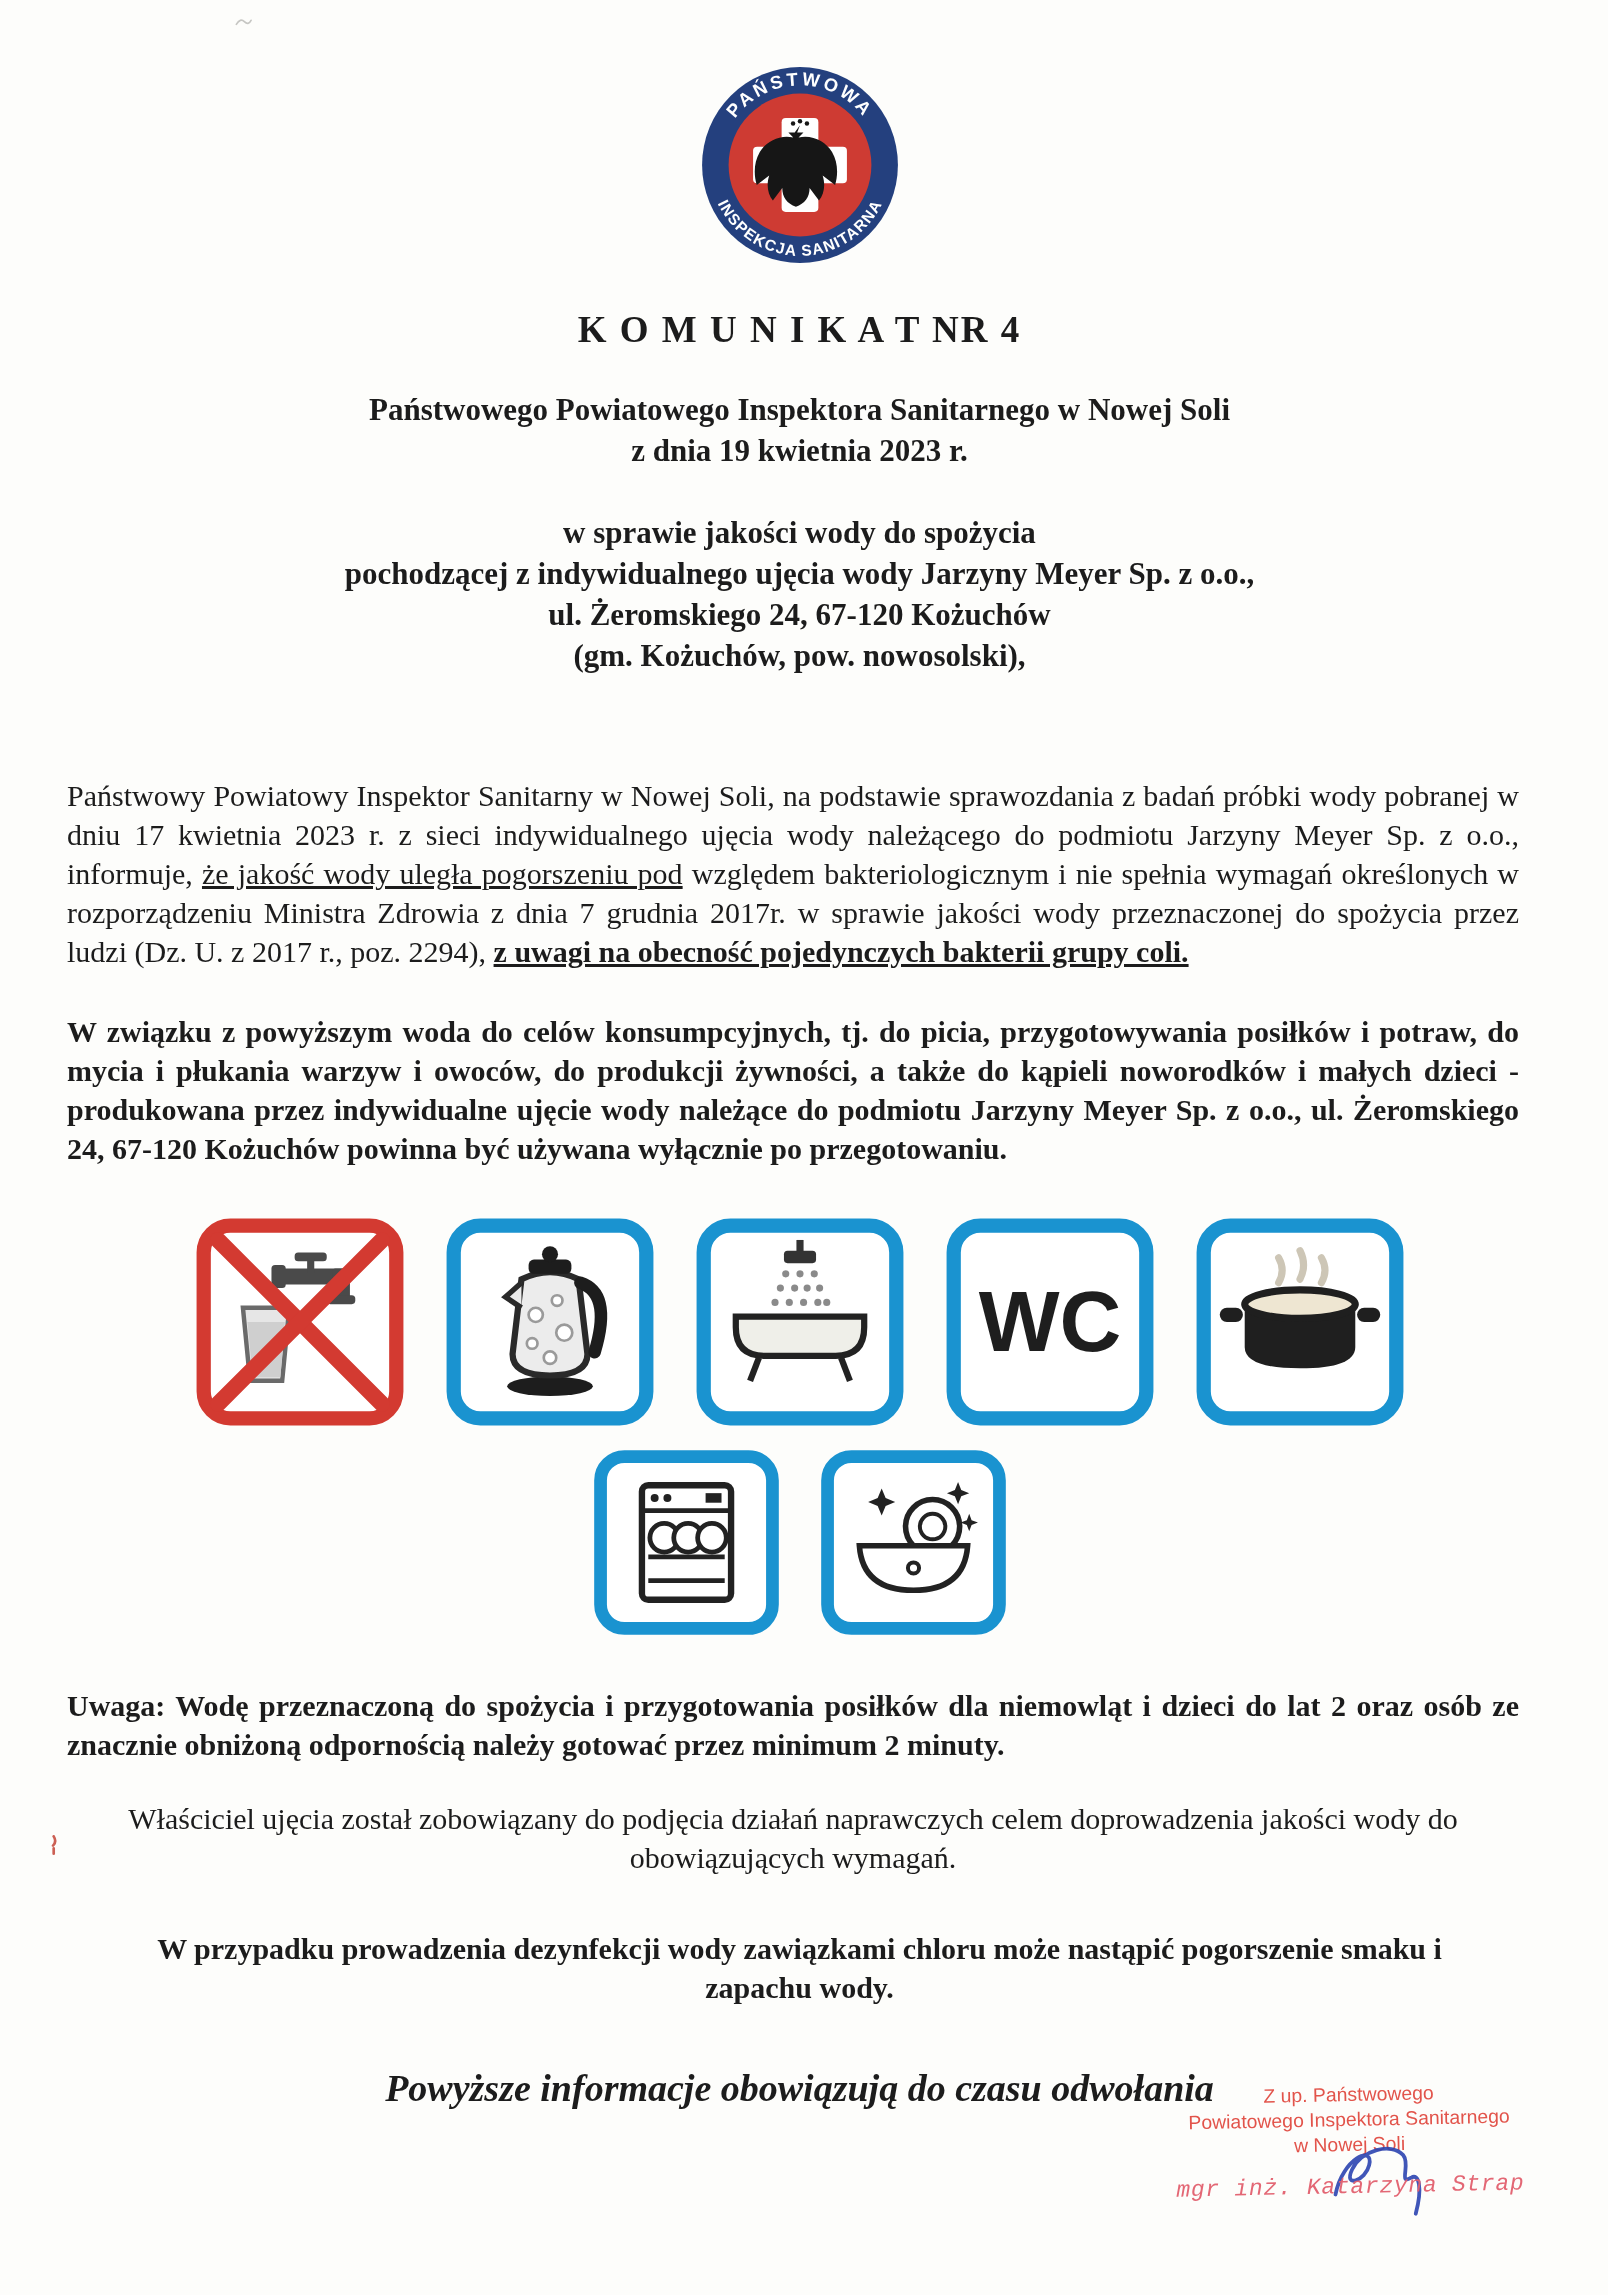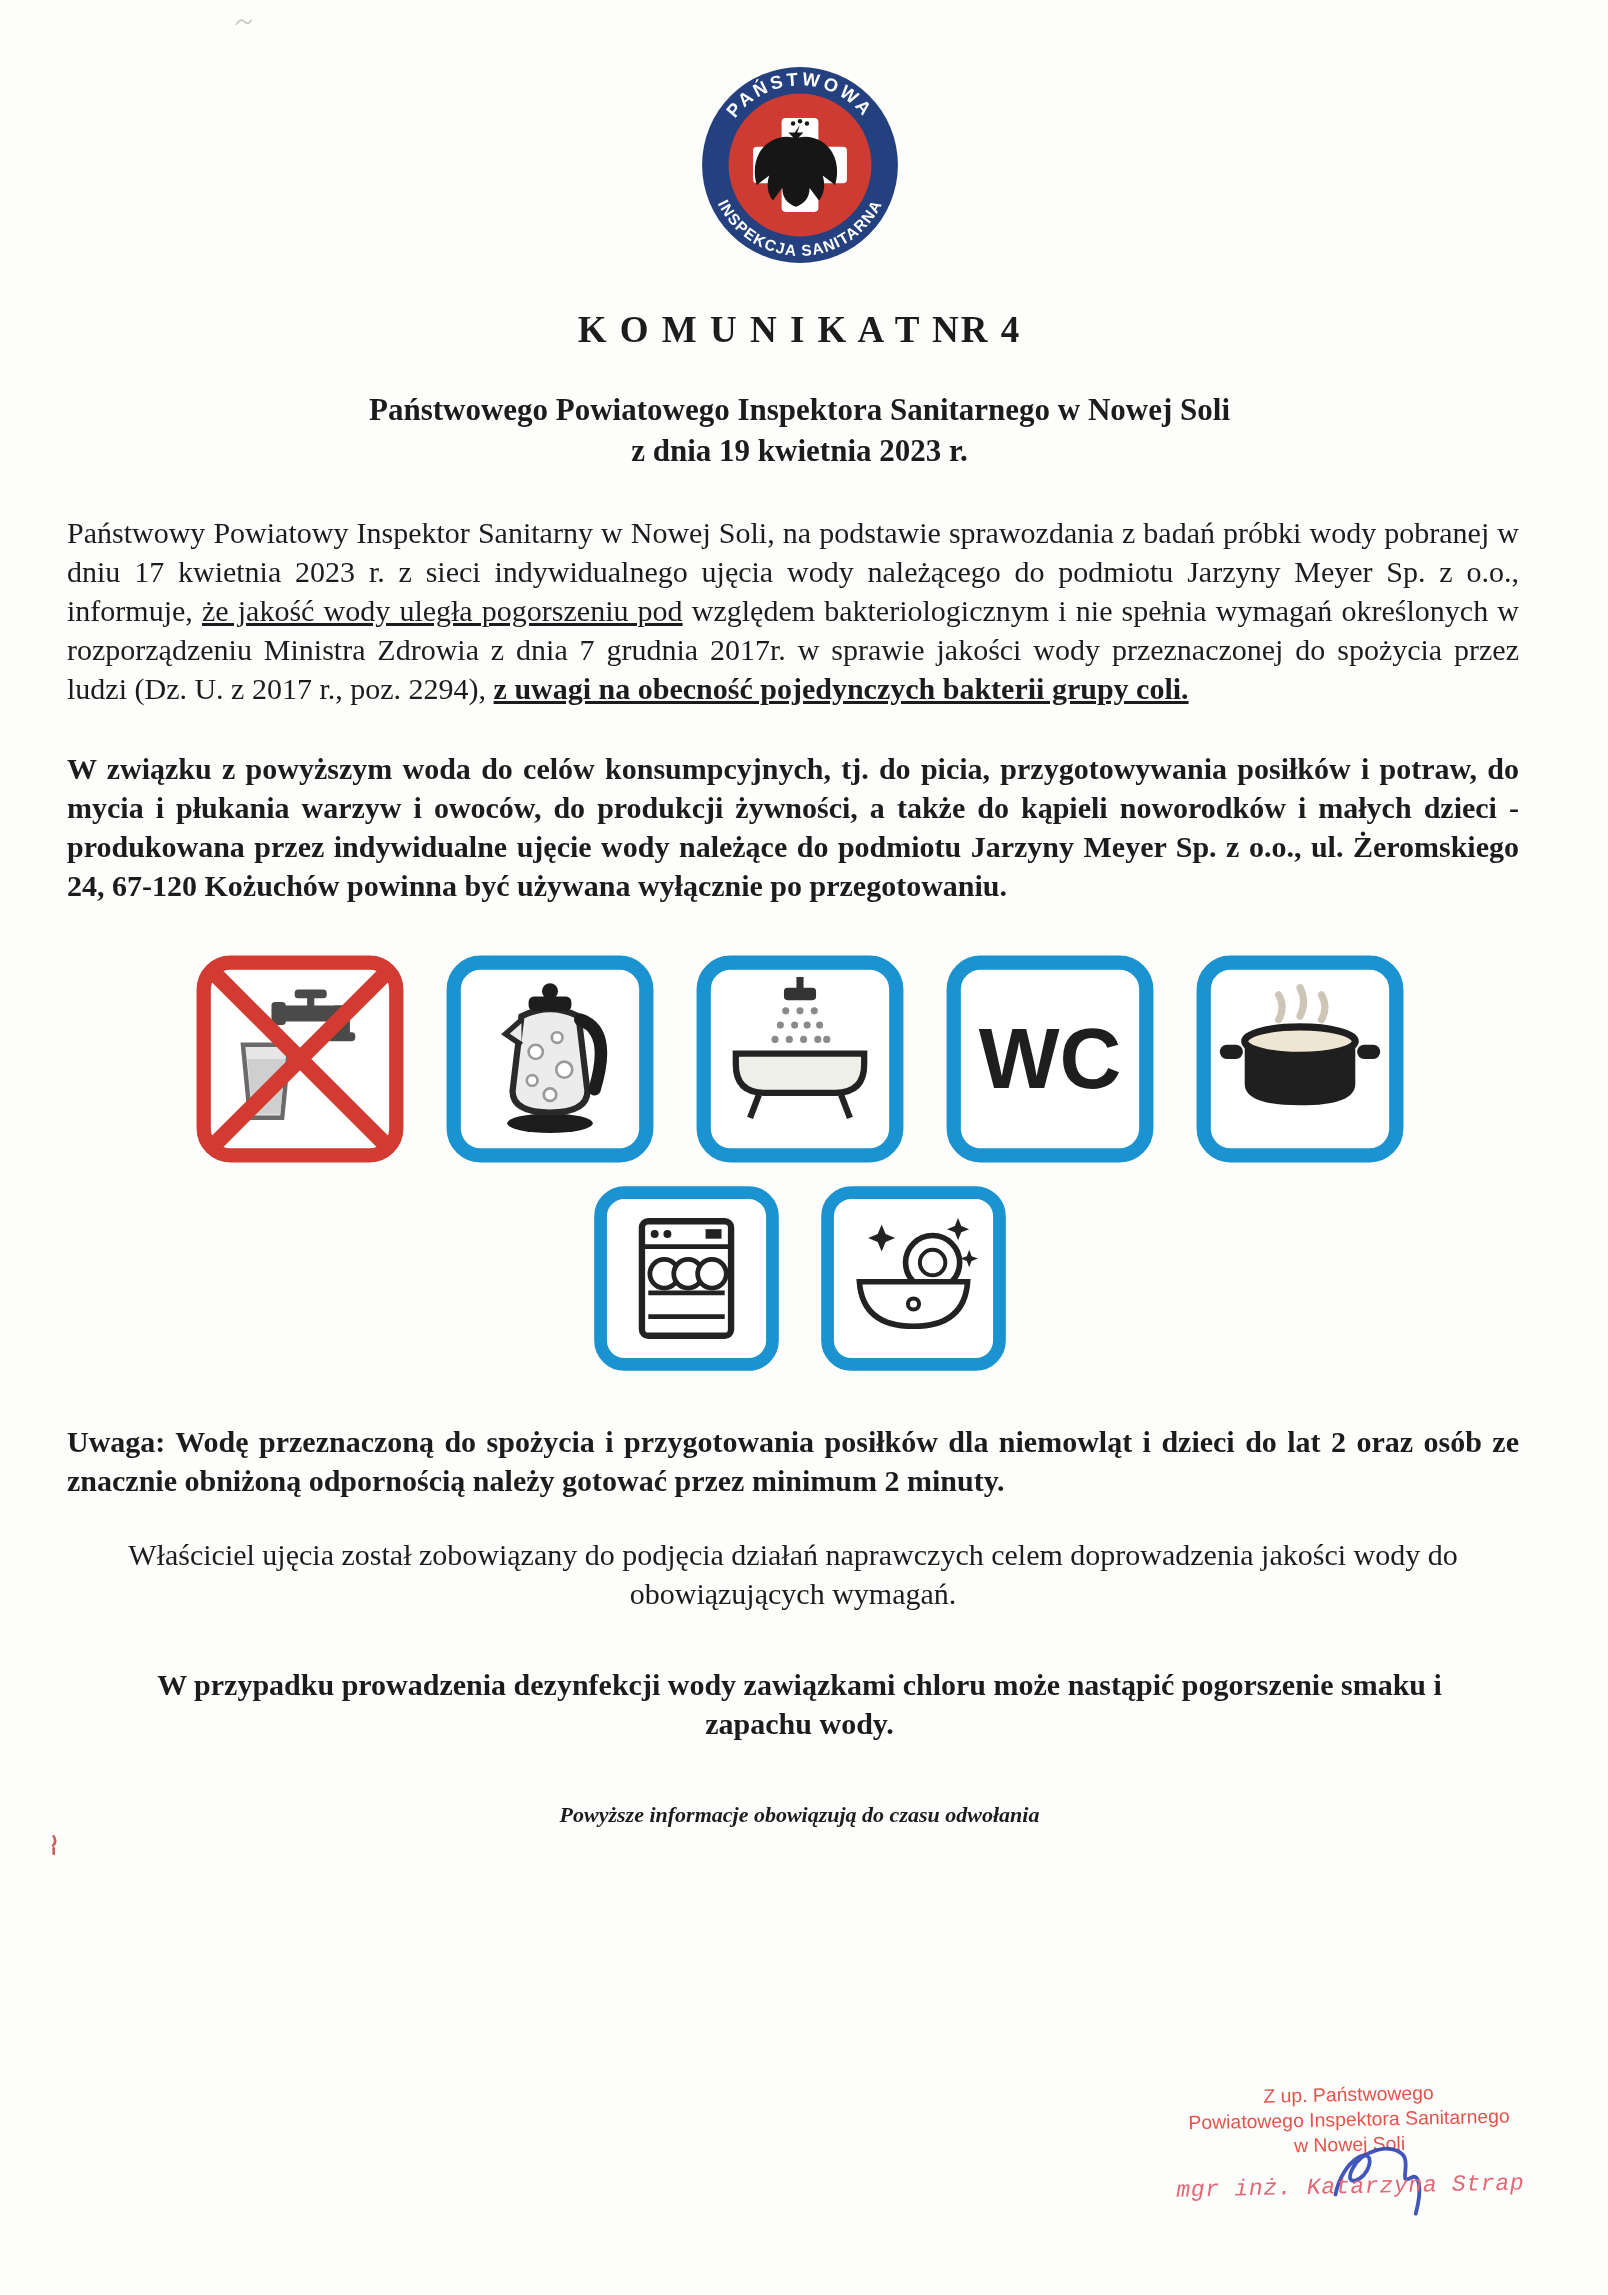--- a/index.html
+++ b/index.html
@@ -34,21 +34,21 @@
 
   .pict-row{display:flex;justify-content:center;gap:36px;margin:0 0 17.4px 0;}
   .pict-row.second{margin-bottom:48px;}
   .pict{width:214px;height:214px;}
   .pict-row.second .pict{width:191px;height:191px;}
   .pict svg{width:100%;height:100%;display:block;}
 
   .uwaga{margin-bottom:35px;}
   .para-center{text-align:center;margin-bottom:52px;}
   .para-chlorine{max-width:1342px;margin-left:auto;margin-right:auto;text-align:center;margin-bottom:59px;}
-  .footer-note{font-size:22px;font-weight:bold;font-style:italic;text-align:center;margin:0;}
+  .footer-note{font-size:38px;font-weight:bold;font-style:italic;text-align:center;margin:0;}
 
   .stamp{
     position:absolute;right:79px;top:2082px;width:361px;
     text-align:center;transform:rotate(-1.2deg);
   }
   .stamp-line{
     font-family:"Liberation Sans",sans-serif;
     font-size:19.4px;line-height:1.28;color:#e0463d;margin:0;opacity:.92;
   }
   .signer{
@@ -100,20 +100,26 @@
       </svg>
     </div>
 
     <h1 class="doc-title">K O M U N I K A T NR 4</h1>
 
     <div class="org-block">
       <p class="head-line">Państwowego Powiatowego Inspektora Sanitarnego w Nowej Soli</p>
       <p class="head-line">z dnia 19 kwietnia 2023 r.</p>
     </div>
 
+    <div class="subject-block">
+      <p class="head-line">w sprawie jakości wody do spożycia</p>
+      <p class="head-line">pochodzącej z indywidualnego ujęcia wody Jarzyny Meyer Sp. z o.o.,</p>
+      <p class="head-line">ul. Żeromskiego 24, 67-120 Kożuchów</p>
+      <p class="head-line">(gm. Kożuchów, pow. nowosolski),</p>
+    </div>
 
     <p class="body-text justify">
       <span>Państwowy Powiatowy Inspektor Sanitarny w Nowej Soli, na podstawie sprawozdania z badań próbki wody pobranej w dniu 17 kwietnia 2023 r. z sieci indywidualnego ujęcia wody należącego do podmiotu Jarzyny Meyer Sp. z o.o., informuje, </span><span class="u">że jakość wody uległa pogorszeniu pod</span><span> względem bakteriologicznym i nie spełnia wymagań określonych w rozporządzeniu Ministra Zdrowia z dnia 7 grudnia 2017r. w sprawie jakości wody przeznaczonej do spożycia przez ludzi (Dz. U. z 2017 r., poz. 2294), </span><span class="bu">z uwagi na obecność pojedynczych bakterii grupy coli.</span>
     </p>
 
     <p class="body-text justify bold" style="margin-bottom:47px;">W związku z powyższym woda do celów konsumpcyjnych, tj. do picia, przygotowywania posiłków i potraw, do mycia i płukania warzyw i owoców, do produkcji żywności, a także do kąpieli noworodków i małych dzieci - produkowana przez indywidualne ujęcie wody należące do podmiotu Jarzyny Meyer Sp. z o.o., ul. Żeromskiego 24, 67-120 Kożuchów powinna być używana wyłącznie po przegotowaniu.</p>
 
     <div class="pict-row">
 
       <div class="pict">

